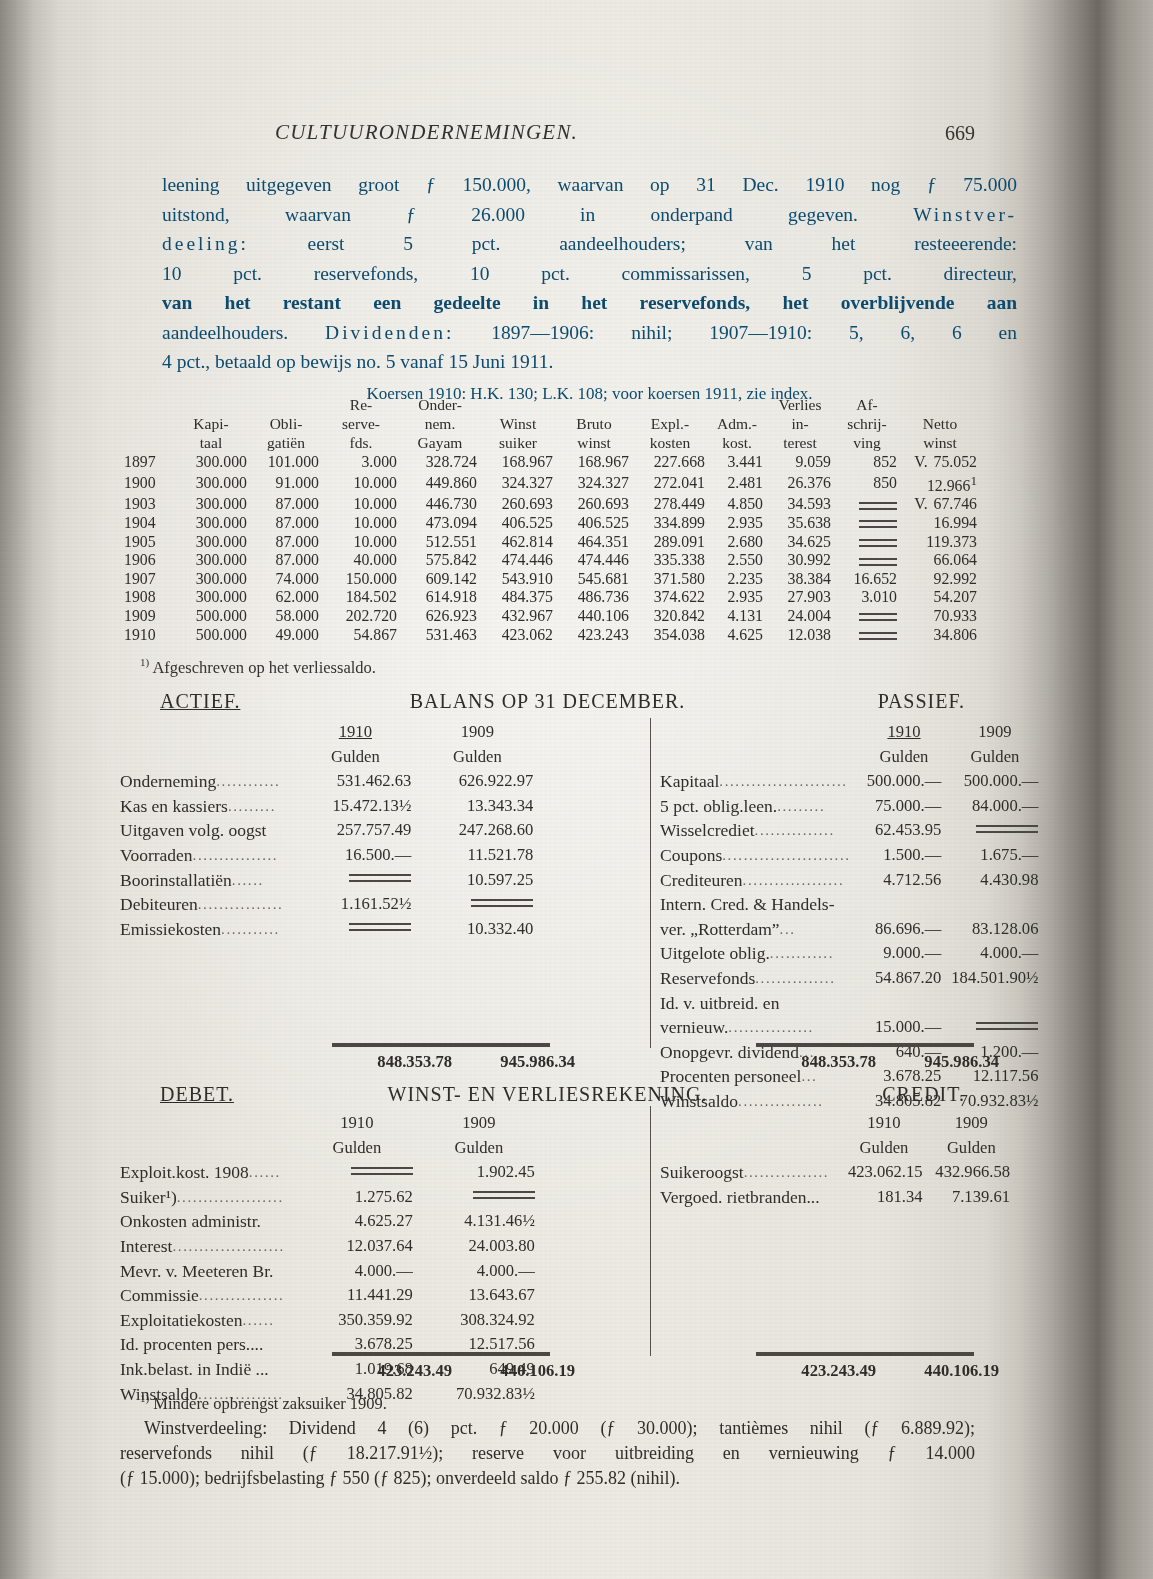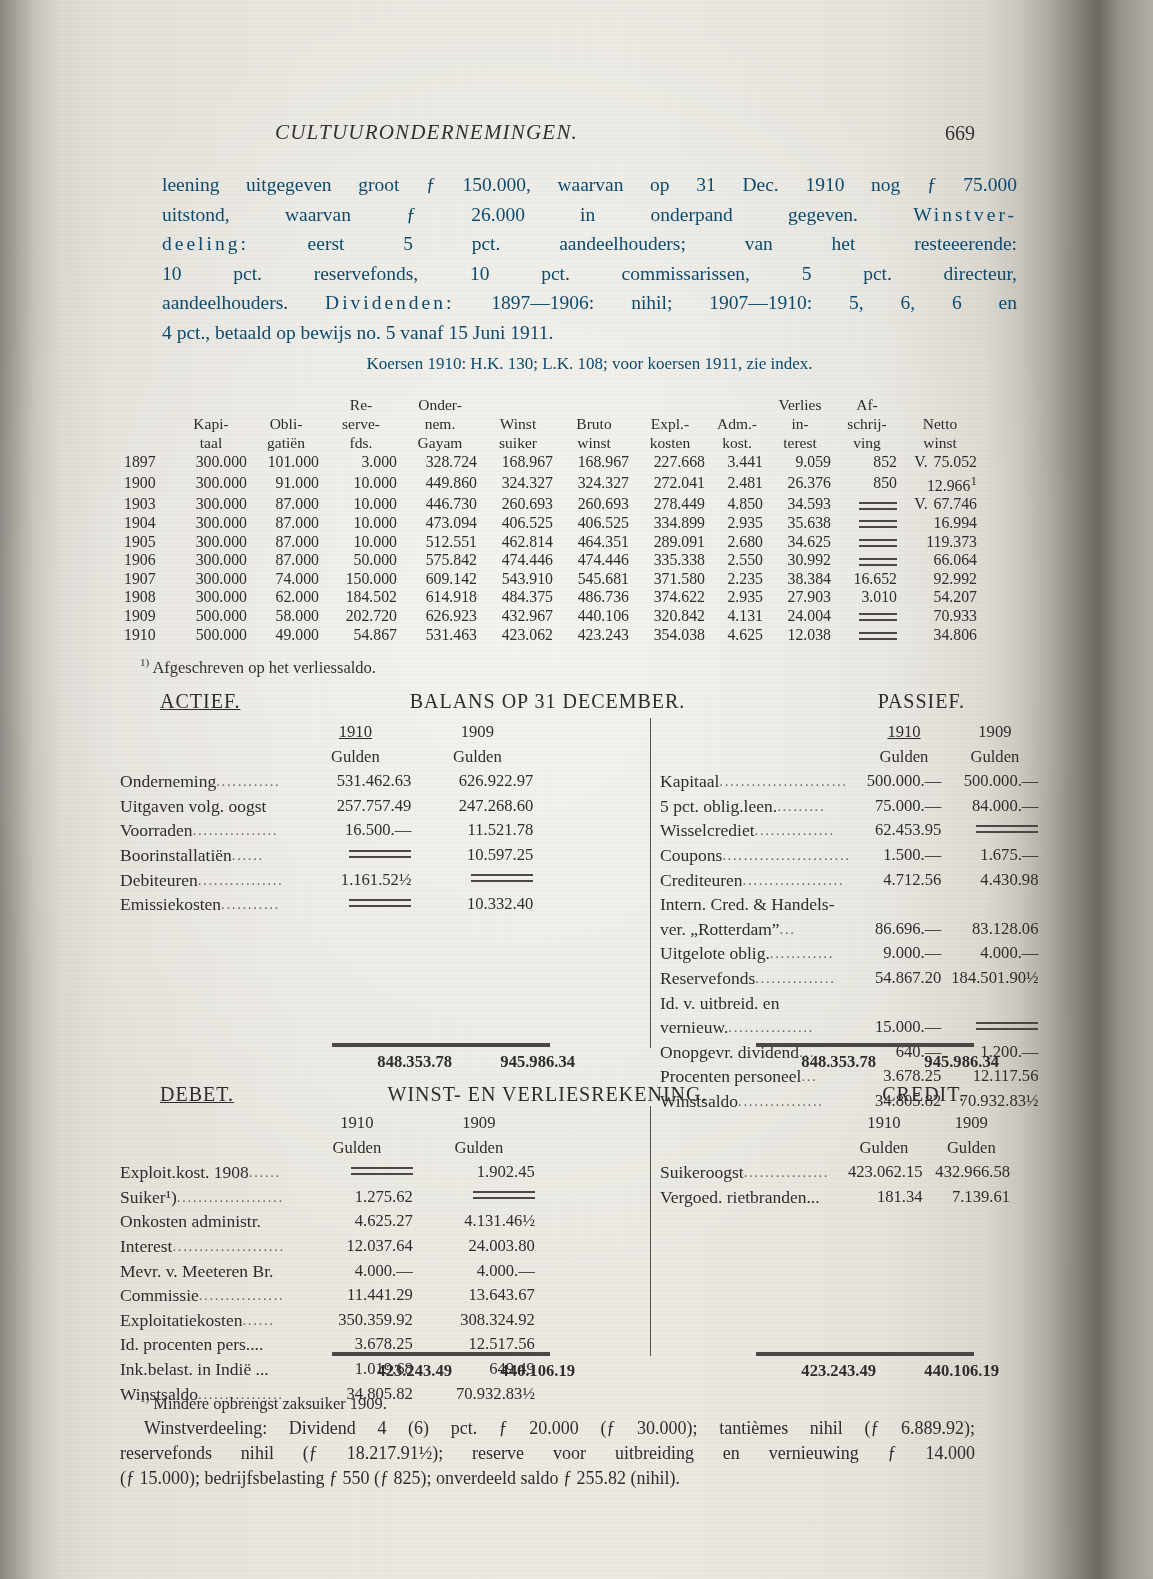--- a/index.html
+++ b/index.html
@@ -124,20 +124,21 @@
   <div class="runhead">
     <div class="ttl">CULTUURONDERNEMINGEN.</div>
     <div class="pg">669</div>
   </div>
 
   <div class="para" style="top:162px;">
     <p class="jz">leening uitgegeven groot ƒ 150.000, waarvan op 31 Dec. 1910 nog ƒ 75.000</p>
     <p class="jz"><span>uitstond,    waarvan    ƒ 26.000    in    onderpand   gegeven.</span> <span class="sp">Winstver-</span></p>
     <p class="jz"><span class="sp">deeling:</span> <span>eerst  5  pct.  aandeelhouders;  van  het  resteeerende:</span></p>
     <p class="jz">10  pct.  reservefonds,  10  pct.  commissarissen,  5  pct.  directeur,</p>
+    <p class="jz bold">van het restant een gedeelte in het reservefonds, het overblijvende aan</p>
     <p class="jz"><span>aandeelhouders.</span> <span class="sp">Dividenden:</span> <span>1897—1906: nihil; 1907—1910: 5, 6, 6 en</span></p>
     <p class="jl">4 pct., betaald op bewijs no. 5 vanaf 15 Juni 1911.</p>
     <p class="ctr" style="font-size:17px;margin-top:2px;">Koersen 1910: H.K. 130; L.K. 108; voor koersen 1911, zie index.</p>
   </div>
 
   <div class="stats">
     <table class="stat">
       <colgroup>
         <col style="width:52px">
           <col style="width:78px">
@@ -264,21 +265,21 @@
             <td>289.091</td>
             <td>2.680</td>
             <td>34.625</td>
             <td><span class="dash"></span></td>
             <td>119.373</td>
           </tr>
           <tr>
             <td class="yr">1906</td>
             <td>300.000</td>
             <td>87.000</td>
-            <td>50.000</td>
+            <td>40.000</td>
             <td>575.842</td>
             <td>474.446</td>
             <td>474.446</td>
             <td>335.338</td>
             <td>2.550</td>
             <td>30.992</td>
             <td><span class="dash"></span></td>
             <td>66.064</td>
           </tr>
           <tr>
@@ -367,20 +368,25 @@
         <td class="yrh">Gulden</td>
       </tr>
       </tbody>
         <tbody id="actief-body">
           <tr>
             <td class="lbl"><span>Onderneming</span><span class="leader"> ............</span></td>
             <td class="num">531.462.63</td>
             <td class="num">626.922.97</td>
           </tr>
           <tr>
+            <td class="lbl"><span>Kas en kassiers</span><span class="leader"> .........</span></td>
+            <td class="num">15.472.13½</td>
+            <td class="num">13.343.34</td>
+          </tr>
+          <tr>
             <td class="lbl"><span>Uitgaven volg.  oogst</span></td>
             <td class="num">257.757.49</td>
             <td class="num">247.268.60</td>
           </tr>
           <tr>
             <td class="lbl"><span>Voorraden</span><span class="leader"> ................</span></td>
             <td class="num">16.500.—</td>
             <td class="num">11.521.78</td>
           </tr>
           <tr>

